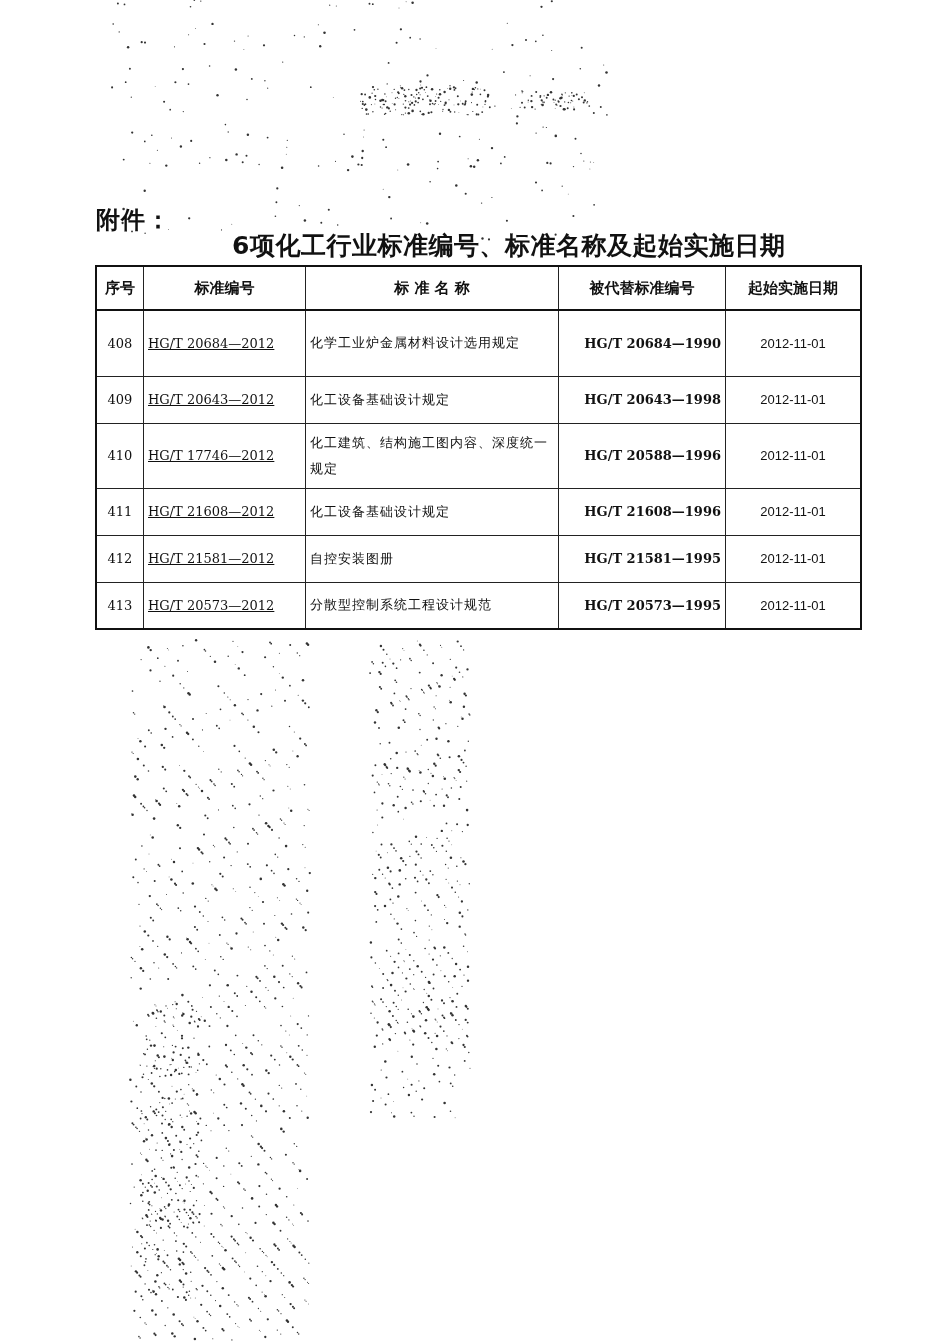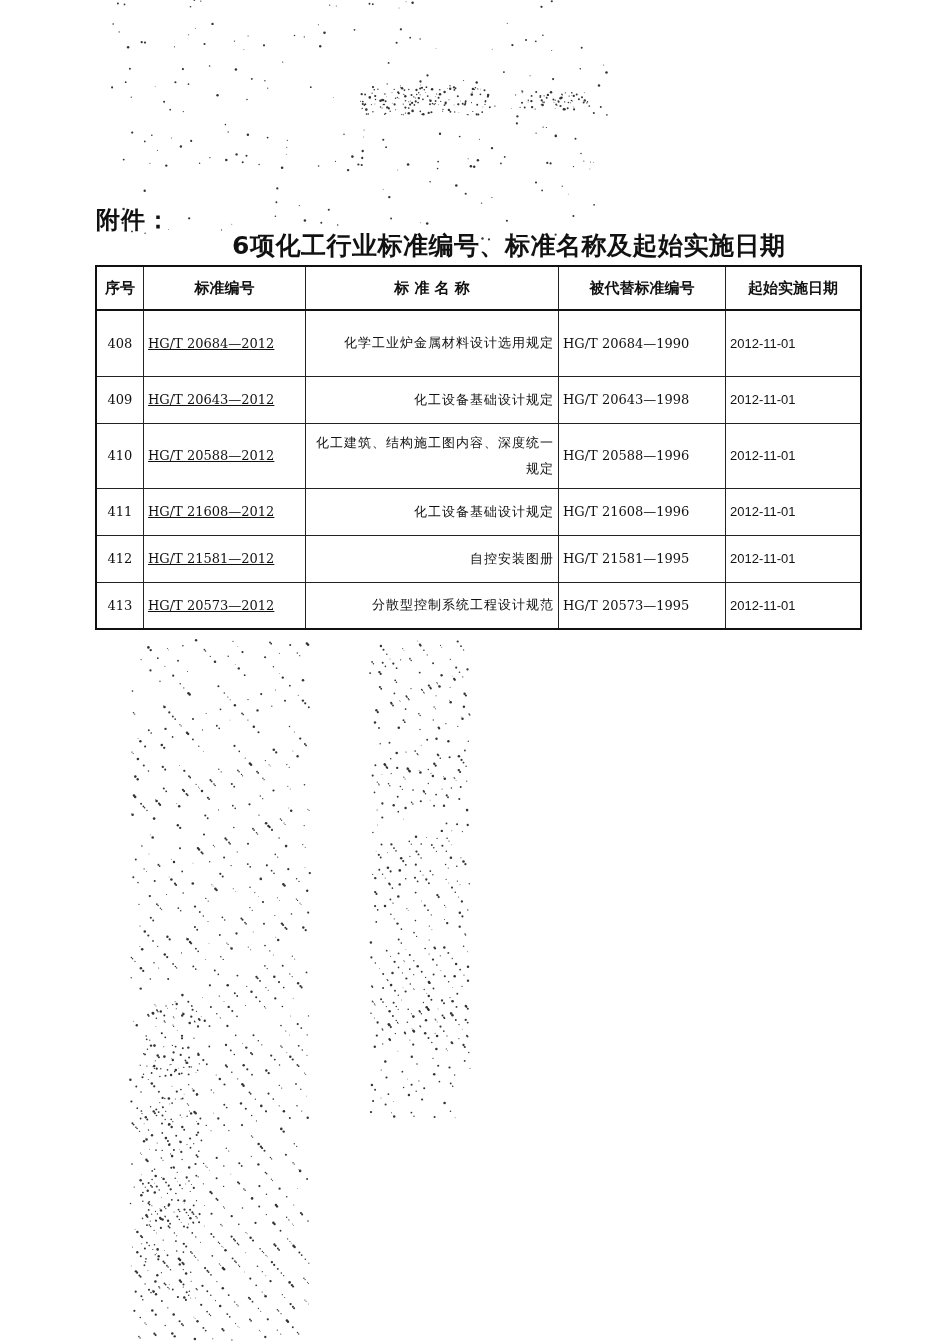--- a/index.html
+++ b/index.html
@@ -22,23 +22,23 @@
     }
     table.std th, table.std td {
       border: 1px solid #222; padding: 0 4px; font-size: 13px; vertical-align: middle;
     }
     table.std th {
       height: 42px; font-family: "DejaVu Sans", sans-serif; font-weight: bold; font-size: 15px;
       text-align: center; border-bottom: 2px solid #111;
     }
     td.c-no { width: 38px; text-align: center; }
     td.c-code { width: 153px; text-align: left; white-space: nowrap; text-decoration: underline; }
-    td.c-name { width: 244px; text-align: right; line-height: 26px; letter-spacing: 1px; }
-    td.c-repl { width: 158px; text-align: left; white-space: nowrap; }
-    td.c-date { width: 126px; text-align: left; font-family: "Liberation Sans", sans-serif; }
+    td.c-name { width: 244px; text-align: left; line-height: 26px; letter-spacing: 1px; }
+    td.c-repl { width: 158px; text-align: right; white-space: nowrap; font-weight: bold; }
+    td.c-date { width: 126px; text-align: center; font-family: "Liberation Sans", sans-serif; }
   </style>
 </head>
 <body>
 
 <svg class="noise" width="950" height="1344" viewBox="0 0 950 1344">
   <g fill="#333" id="noise-g">
       <circle cx="218.3" cy="1118.5" r="1.16"></circle>
       <circle cx="215.5" cy="1300.6" r="0.57"></circle>
       <circle cx="196.5" cy="1011.3" r="0.65"></circle>
       <circle cx="206.3" cy="1125.4" r="0.72"></circle>
@@ -2124,21 +2124,21 @@
     </tr>
     <tr style="height:47px">
       <td class="c-no">409</td>
       <td class="c-code">HG/T 20643—2012</td>
       <td class="c-name">化工设备基础设计规定</td>
       <td class="c-repl">HG/T 20643—1998</td>
       <td class="c-date">2012-11-01</td>
     </tr>
     <tr style="height:65px">
       <td class="c-no">410</td>
-      <td class="c-code">HG/T 20588—2012</td>
+      <td class="c-code">HG/T 17746—2012</td>
       <td class="c-name">化工建筑、结构施工图内容、深度统一规定</td>
       <td class="c-repl">HG/T 20588—1996</td>
       <td class="c-date">2012-11-01</td>
     </tr>
     <tr style="height:47px">
       <td class="c-no">411</td>
       <td class="c-code">HG/T 21608—2012</td>
       <td class="c-name">化工设备基础设计规定</td>
       <td class="c-repl">HG/T 21608—1996</td>
       <td class="c-date">2012-11-01</td>

